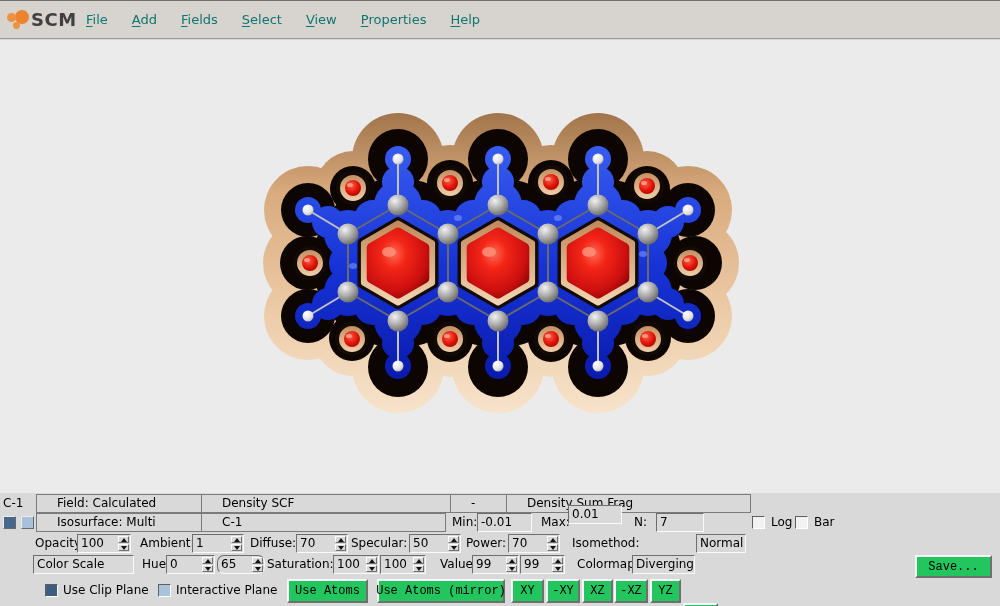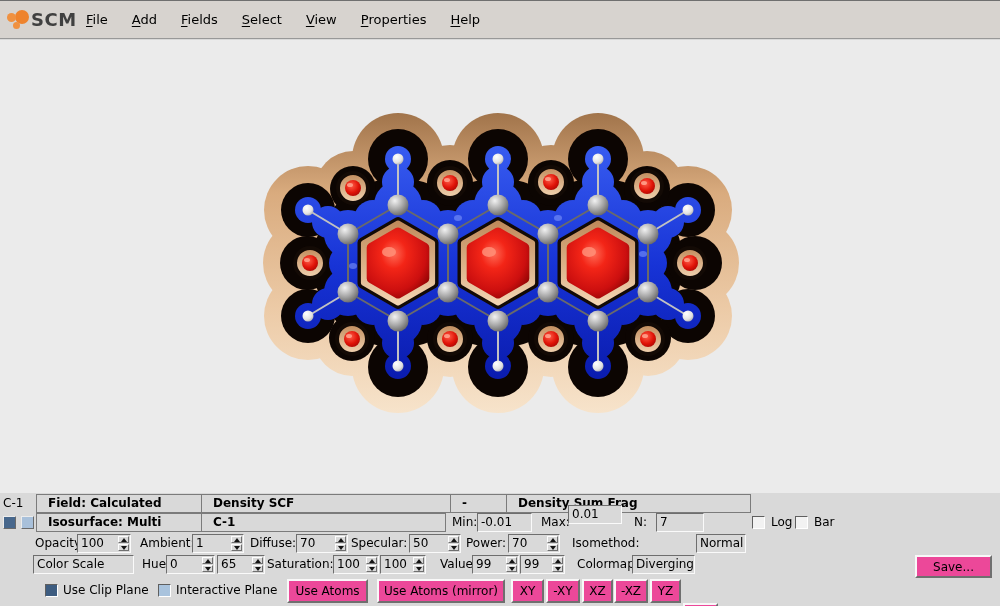--- a/index.html
+++ b/index.html
@@ -11,48 +11,48 @@
   #menubar { position:absolute; left:0; top:0; width:1000px; height:39px;
     background:#d7d3cf; border-top:1px solid #6f6f6f; border-bottom:1px solid #989898;
     display:flex; align-items:center; }
   #logo { position:relative; width:68px; height:26px; margin-left:6px; }
   #logo .c1,#logo .c2,#logo .c3 { position:absolute; border-radius:50%; background:#ee832d; }
   #logo .c1 { width:14px; height:14px; left:9px; top:3px; }
   #logo .c2 { width:9px;  height:9px;  left:1px; top:6px; background:#f09140; }
   #logo .c3 { width:7px;  height:7px;  left:7px; top:15px; background:#f09140; }
   #logo .logo-text { position:absolute; left:25px; top:2px; font-size:18px; font-weight:bold;
     color:#404040; letter-spacing:0.5px; }
-  .menu-item { font-size:13px; color:#000000; padding:4px 12px; white-space:nowrap; }
+  .menu-item { font-size:13px; color:#0f766e; padding:4px 12px; white-space:nowrap; }
   .menu-item u { text-underline-offset:2px; }
 
   
   #viewport { position:absolute; left:0; top:40px; width:1000px; height:453px; background:#ebebeb; }
   #molecule { position:absolute; left:257px; top:66px; width:488px; height:310px; }
 
   
   #panel { position:absolute; left:0; top:493px; width:1000px; height:113px; background:#d9d9d9; }
   .lbl { position:absolute; font-size:12px; line-height:19px; white-space:nowrap; color:#000; }
   .cell { position:absolute; height:19px; background:#d9d9d9; border:1px solid #7b7b7b;
-    font-size:12px; line-height:16px; padding:0 11px; white-space:nowrap; overflow:hidden;font-weight:bold; }
+    font-size:12px; line-height:16px; padding:0 20px; white-space:nowrap; overflow:hidden; }
   .entry { position:absolute; height:19px; background:#d9d9d9; border:1px solid;
     border-color:#6e6e6e #fafafa #fafafa #6e6e6e; font-size:12px; line-height:16px;
     padding:0 3px; white-space:nowrap; overflow:hidden; }
   .spin { position:absolute; height:19px; display:flex; background:#d9d9d9; border:1px solid;
     border-color:#6e6e6e #fafafa #fafafa #6e6e6e; }
   .spin .spin-val { flex:1; font-size:12px; line-height:16px; padding:0 3px; overflow:hidden; }
   .spin .spin-btns { width:13px; display:flex; flex-direction:column; justify-content:center;
     align-items:center; gap:1px; }
   .sb { width:11px; height:7px; background:#d9d9d9; border:1px solid;
     border-color:#fdfdfd #6f6f6f #6f6f6f #fdfdfd; display:flex; align-items:center; justify-content:center; }
   .sb i { display:block; width:0; height:0; border-left:3px solid transparent; border-right:3px solid transparent; }
   .sb.up i { border-bottom:4px solid #141414; }
   .sb.dn i { border-top:4px solid #141414; }
-  .btn { position:absolute; background:#ec4899; border:2px solid;
+  .btn { position:absolute; background:#22c55e; border:2px solid;
     border-color:#f8f8f8 #6f6f6f #6f6f6f #f8f8f8; font-size:12px; text-align:center;
-    color:#000; white-space:nowrap; display:flex; align-items:center; justify-content:center; }
+    color:#000; white-space:nowrap; display:flex; align-items:center; justify-content:center;font-family:Liberation Mono, monospace; }
   .cb { position:absolute; width:13px; height:13px; border:1px solid;
     border-color:#5f5f5f #ffffff #ffffff #5f5f5f; background:#f2f2f2; }
   .cb.filled-dark  { background:#3d5c80; }
   .cb.filled-light { background:#a9c3dd; }
   .swatch { position:absolute; width:13px; height:13px; border:1px solid;
     border-color:#ececec #6a6a6a #6a6a6a #ececec; }
   .swatch.dark  { background:#47678c; }
   .swatch.light { background:#a8c0da; }
 </style>
 </head>
@@ -421,21 +421,21 @@
       <span class="spin-val">0</span>
       <span class="spin-btns">
           <span class="sb up">
             <i></i>
           </span>
           <span class="sb dn">
             <i></i>
           </span>
         </span>
     </div>
-    <div class="spin" style="left:217px;top:62px;width:48px;">
+    <div class="spin" style="left:217px;top:62px;width:48px;border-radius:7px;">
       <span class="spin-val">65</span>
       <span class="spin-btns">
           <span class="sb up">
             <i></i>
           </span>
           <span class="sb dn">
             <i></i>
           </span>
         </span>
     </div>

